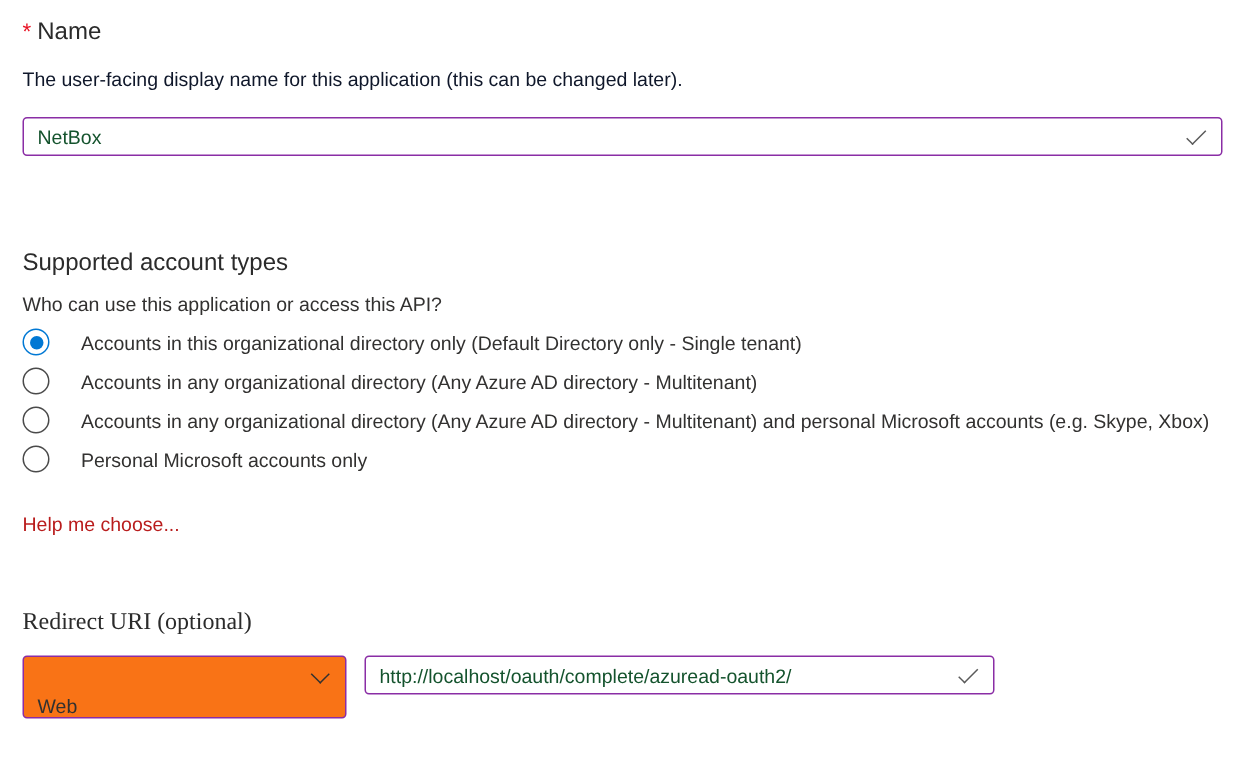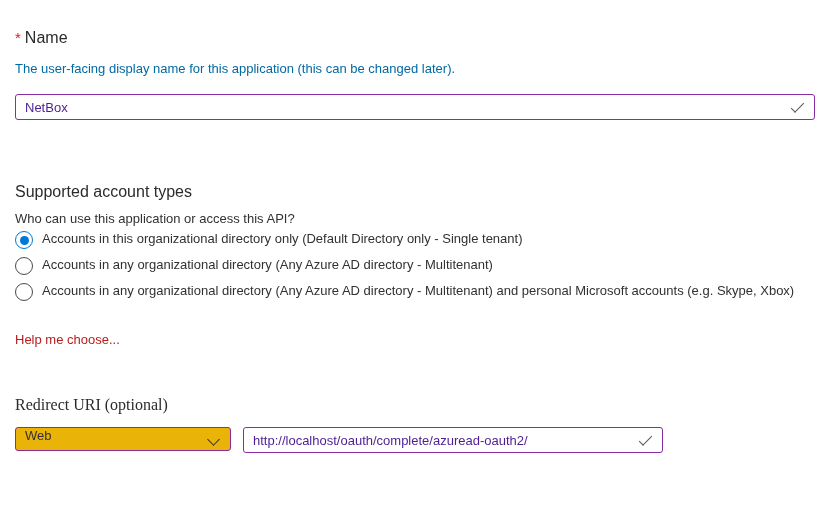--- a/index.html
+++ b/index.html
@@ -5,48 +5,48 @@
   * { box-sizing: border-box; }
   html, body { margin: 0; padding: 0; }
   body {
     width: 829px; height: 516px; overflow: hidden;
     background: #ffffff;
     font-family: "Liberation Sans", sans-serif;
     color: #323130;
     padding: 12px 14px 0 15px;
   }
   .section-title {
-    font-size: 16px; line-height: 20px; font-weight: 400; color: #2b2b2b; margin-top: 16px;
+    font-size: 16px; line-height: 20px; font-weight: 400; color: #2b2b2b;
   }
   .required-marker { color: #e81123; margin-right: 4px; font-size: 15px; }
   .field-desc {
-    margin-top: 12px; font-size: 13px; line-height: 18px; color: #0369a1;
+    margin-top: 12px; font-size: 13px; line-height: 18px; color: #0f172a;
   }
   .textfield {
     position: relative; height: 26px;
     border: 1.5px solid #8a2da5; border-radius: 3px; background: #fff;
   }
   .textfield input {
     position: absolute; inset: 0; width: 100%; height: 100%;
     border: none; outline: none; background: transparent;
-    font-family: "Liberation Sans", sans-serif; font-size: 13px; color: #4c1d95;
+    font-family: "Liberation Sans", sans-serif; font-size: 13px; color: #14532d;
     padding: 0 30px 0 9px;
   }
   .name-field { margin-top: 16px; width: 800px; }
   .check-icon {
     position: absolute; right: 10px; top: 8px;
     width: 13px; height: 6px;
     border-left: 1.5px solid #5a5a5a; border-bottom: 1.5px solid #5a5a5a;
     transform: rotate(-45deg);
   }
   .section2-title { margin-top: 62px; }
   .question { margin-top: 8px; font-size: 13px; line-height: 18px; }
   .radio-group { margin-top: 3px; }
   .radio-row {
-    display: flex; height: 26px; cursor: pointer;
+    display: flex; align-items: center; height: 26px; cursor: pointer; gap: 12px;
   }
   .radio-circle {
     width: 18px; height: 18px; border-radius: 50%;
     border: 1.3px solid #4a4a4a; background: #fff;
     flex: 0 0 auto; position: relative;
   }
   .radio-row.selected .radio-circle { border: 1.6px solid #0078d4; }
   .radio-row.selected .radio-circle::after {
     content: ""; position: absolute; left: 50%; top: 50%;
     width: 9px; height: 9px; margin: -4.5px 0 0 -4.5px;
@@ -54,23 +54,23 @@
   }
   .radio-label { margin-left: 9px; font-size: 13px; color: #323130; }
   .help-link {
     display: inline-block; margin-top: 22px; font-size: 13px; line-height: 18px;
     color: #b91c1c; text-decoration: none; cursor: pointer;
   }
   .section3-title { margin-top: 46px; font-family: Liberation Serif, serif; }
   .redirect-desc { margin-top: 12px; font-size: 13px; line-height: 19px; width: 810px; }
   .controls-row { margin-top: 12px; display: flex; gap: 12px; }
   .selectfield {
-    position: relative; width: 216px; height: 24px;
-    border: 1.5px solid #8a2da5; border-radius: 3px; background: #eab308;
-    display: flex; align-items: flex-start; cursor: pointer;
+    position: relative; width: 216px; height: 42px;
+    border: 1.5px solid #8a2da5; border-radius: 3px; background: #f97316;
+    display: flex; align-items: flex-end; cursor: pointer;
   }
   .selectfield .select-value {
     font-size: 13px; color: #323130; padding-left: 9px;
   }
   .chevron-icon {
     position: absolute; right: 12px; top: 7px;
     width: 9px; height: 9px;
     border-right: 1.4px solid #323130; border-bottom: 1.4px solid #323130;
     transform: rotate(45deg);
   }
@@ -101,20 +101,24 @@
       <span class="radio-label">Accounts in this organizational directory only (Default Directory only - Single tenant)</span>
     </div>
     <div class="radio-row">
       <span class="radio-circle"></span>
       <span class="radio-label">Accounts in any organizational directory (Any Azure AD directory - Multitenant)</span>
     </div>
     <div class="radio-row">
       <span class="radio-circle"></span>
       <span class="radio-label">Accounts in any organizational directory (Any Azure AD directory - Multitenant) and personal Microsoft accounts (e.g. Skype, Xbox)</span>
     </div>
+    <div class="radio-row">
+      <span class="radio-circle"></span>
+      <span class="radio-label">Personal Microsoft accounts only</span>
+    </div>
   </div>
 
   <a class="help-link">Help me choose...</a>
 
   
   <div class="section-title section3-title">Redirect URI (optional)</div>
 
   <div class="controls-row">
     <div class="selectfield">
       <span class="select-value">Web</span>

